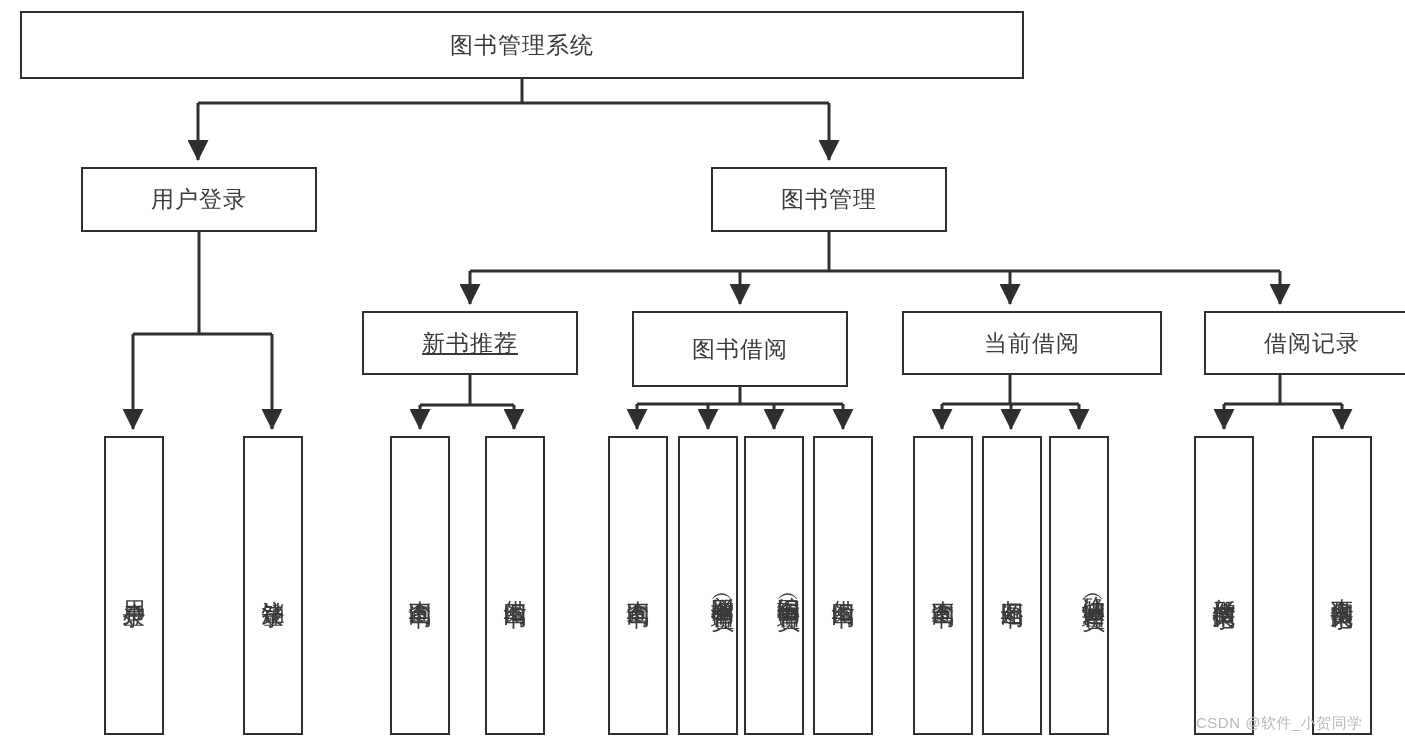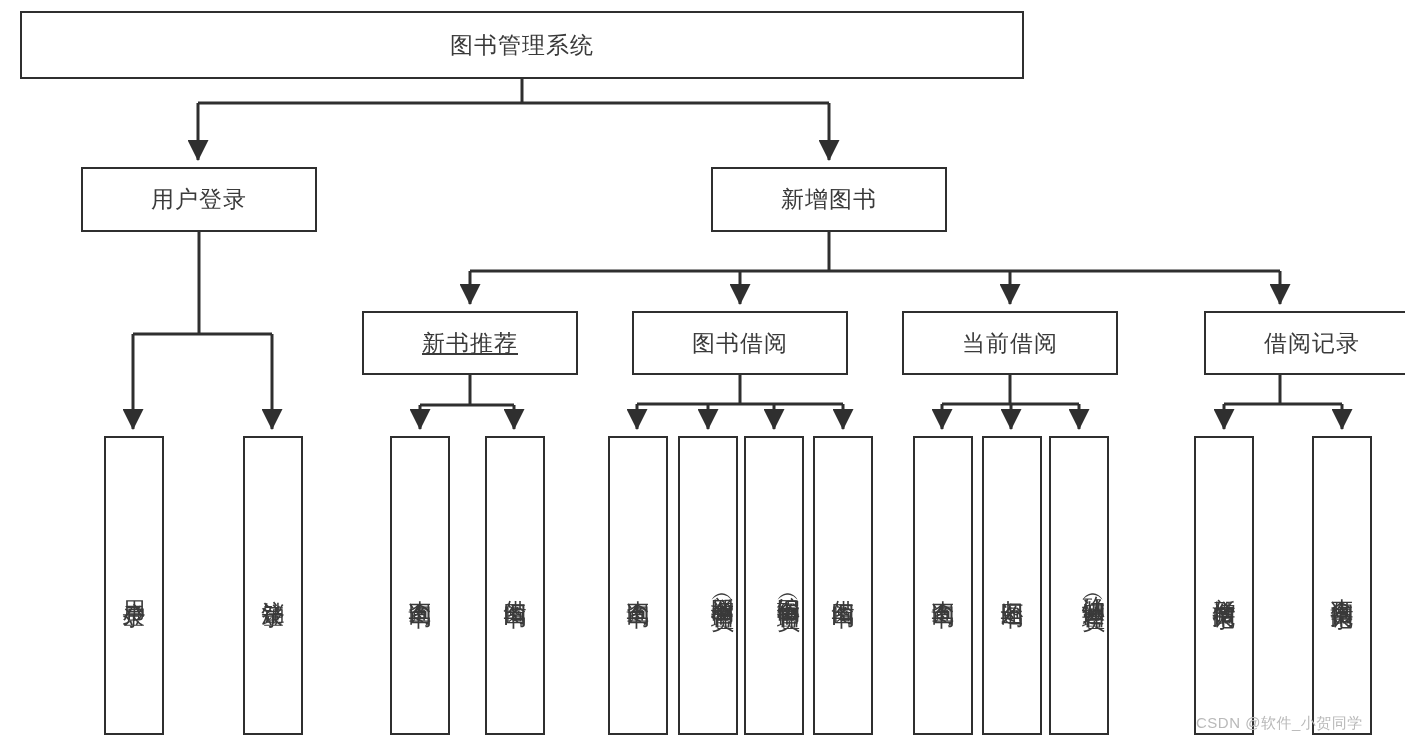--- a/index.html
+++ b/index.html
@@ -121,30 +121,30 @@
   </svg>
 
   <div class="node horiz" style="left:20px; top:11px; width:1004px; height:68px;">
     <span class="node-label">图书管理系统</span>
   </div>
 
   <div class="node horiz" style="left:81px; top:167px; width:236px; height:65px;">
     <span class="node-label">用户登录</span>
   </div>
   <div class="node horiz" style="left:711px; top:167px; width:236px; height:65px;">
-    <span class="node-label">新增图书</span>
+    <span class="node-label">图书管理</span>
   </div>
 
   <div class="node horiz" style="left:362px; top:311px; width:216px; height:64px;text-decoration:underline;">
     <span class="node-label">新书推荐</span>
   </div>
-  <div class="node horiz" style="left:632px; top:311px; width:216px; height:64px;">
+  <div class="node horiz" style="left:632px; top:311px; width:216px; height:76px;">
     <span class="node-label">图书借阅</span>
   </div>
-  <div class="node horiz" style="left:902px; top:311px; width:216px; height:64px;">
+  <div class="node horiz" style="left:902px; top:311px; width:260px; height:64px;">
     <span class="node-label">当前借阅</span>
   </div>
   <div class="node horiz" style="left:1172px; top:311px; width:216px; height:64px;margin-left:32px;">
     <span class="node-label">借阅记录</span>
   </div>
 
   <div class="node vert mid" style="left:104px; top:436px; width:60px; height:299px;">
     <span class="node-label">用户登录</span>
   </div>
   <div class="node vert mid" style="left:243px; top:436px; width:60px; height:299px;">

